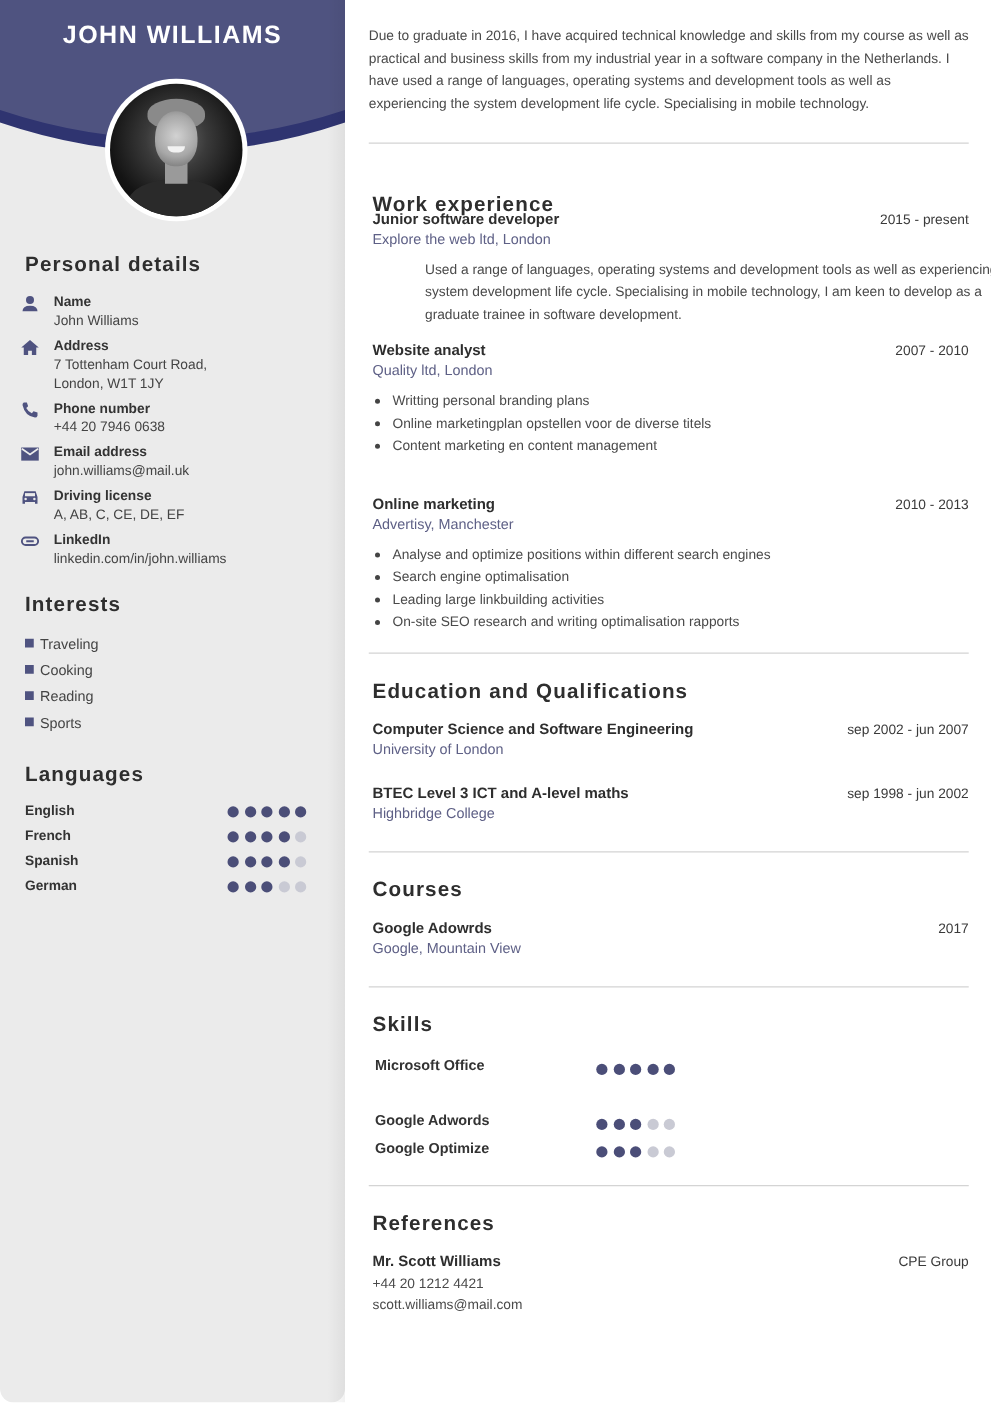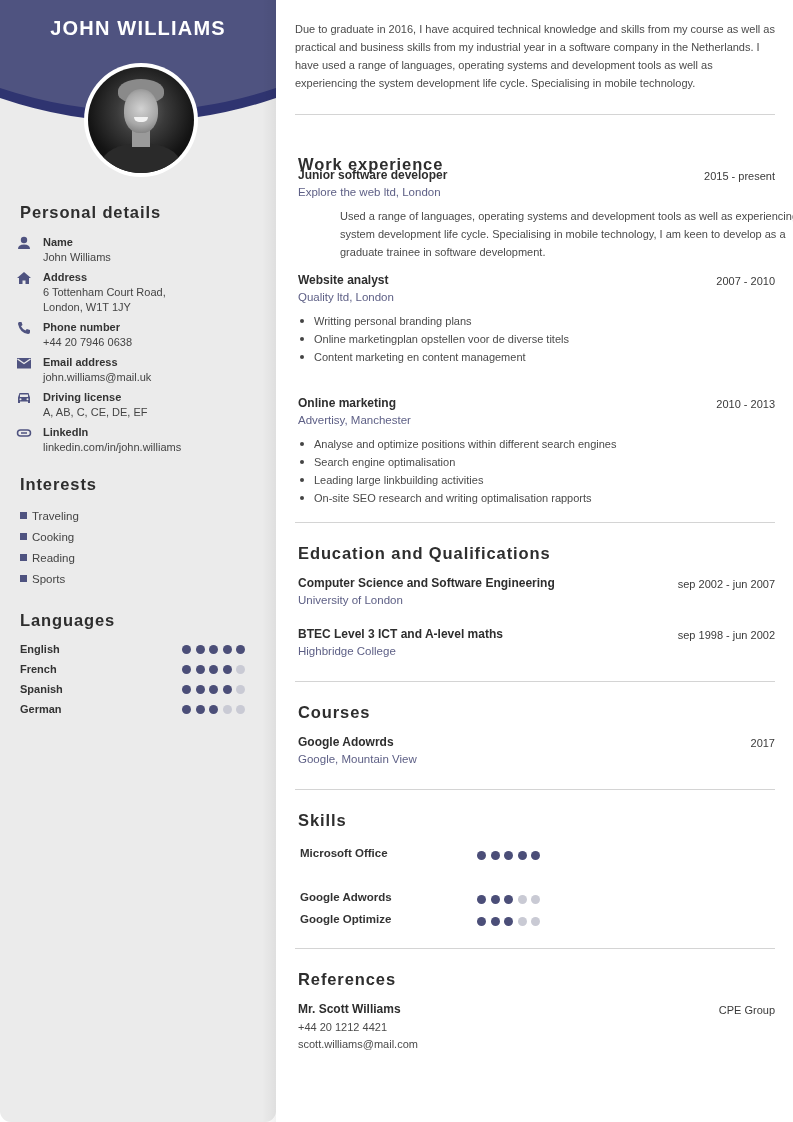--- a/index.html
+++ b/index.html
@@ -122,21 +122,21 @@
     <div class="pd-label">Name</div>
     <div class="pd-value">John Williams</div>
   </div>
 
   <div class="pd-item" style="top:270px;">
     <svg class="pd-icon" viewBox="0 0 16 14">
       <path d="M8,1 L15,7 H13 V13 H9.5 V9.5 H6.5 V13 H3 V7 H1 Z" fill="#4f5380"></path>
     </svg>
     <div class="pd-label">Address</div>
     <div class="pd-value">
-      <div>6 Tottenham Court Road,</div>
+      <div>7 Tottenham Court Road,</div>
       <div>London, W1T 1JY</div>
     </div>
   </div>
 
   <div class="pd-item" style="top:320px;">
     <svg class="pd-icon" viewBox="0 0 16 14">
       <path d="M3,1 L5.5,1 L6.5,4 L5,5.3 Q6.5,8.3 9.5,9.5 L10.8,8 L14,9 L14,11.5 Q13.5,13 12,13 Q4,12 2,3 Q2,1.5 3,1 Z" fill="#4f5380"></path>
     </svg>
     <div class="pd-label">Phone number</div>
     <div class="pd-value">+44 20 7946 0638</div>

